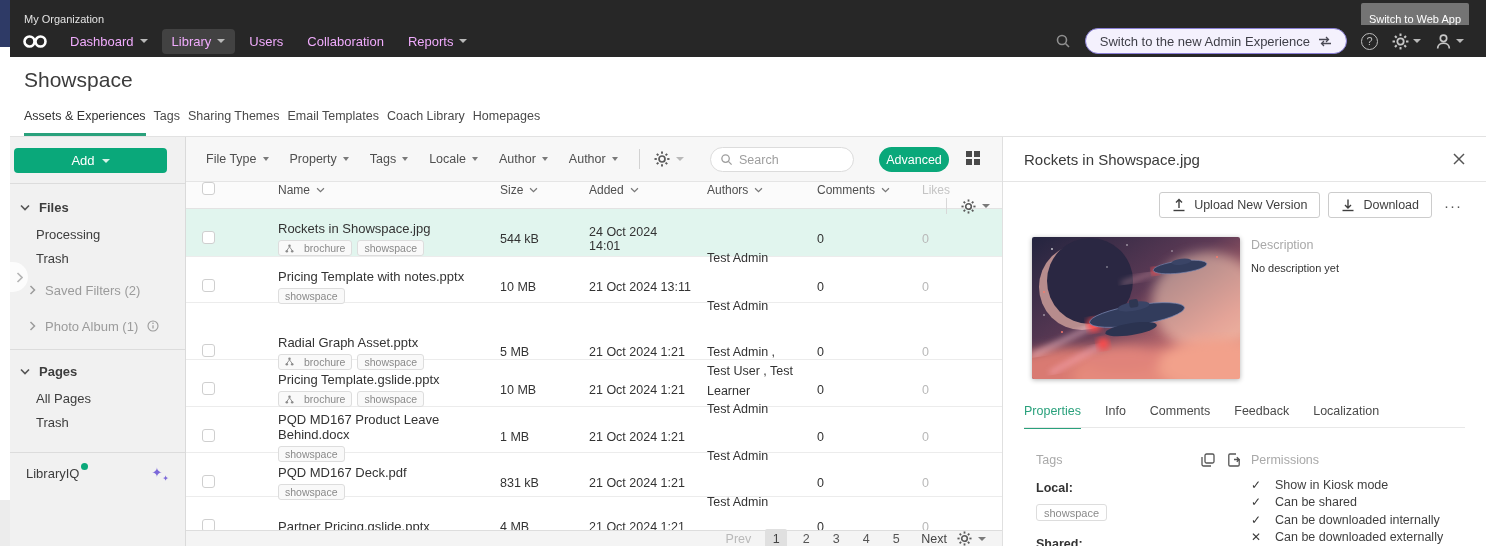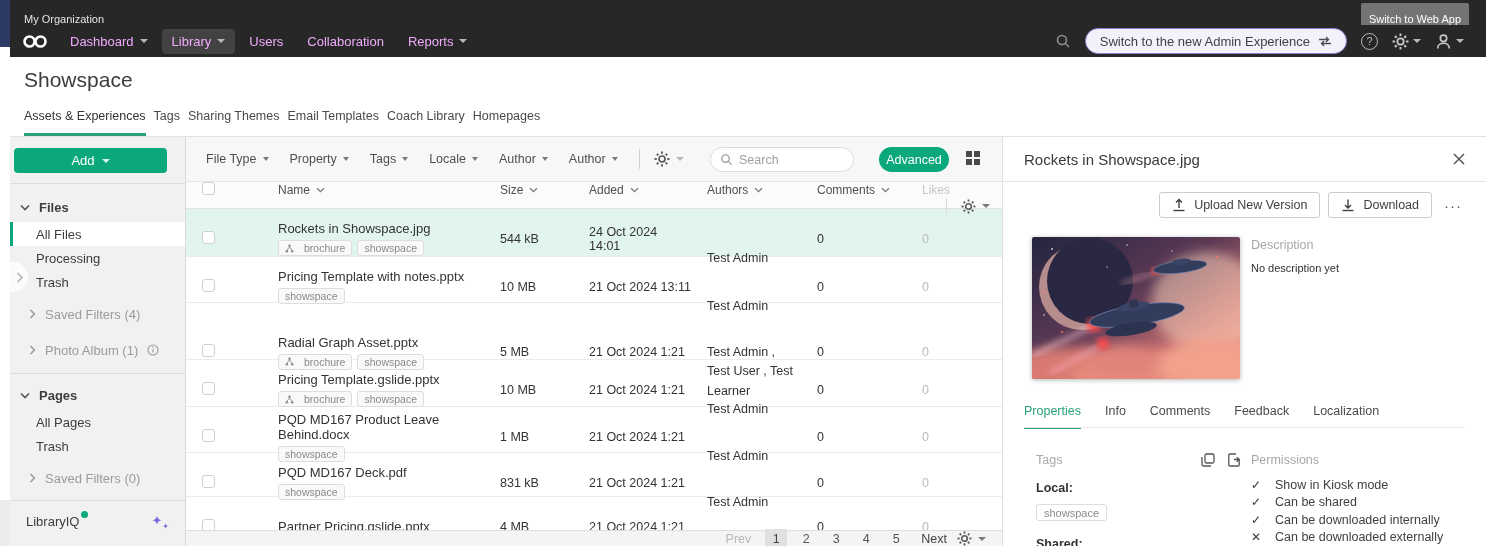--- a/index.html
+++ b/index.html
@@ -229,31 +229,30 @@
     </div>
 
     <div class="side-section-header">
       <span class="chev">
           <svg width="10" height="7" viewBox="0 0 10 7">
             <path d="M1 1.5 L5 5.5 L9 1.5" fill="none" stroke="#555" stroke-width="1.6"></path>
           </svg>
         </span>
       <span>Files</span>
     </div>
-    <div class="side-item selected">All Files</div>
     <div class="side-item">Processing</div>
     <div class="side-item">Trash</div>
     <div class="gap8"></div>
     <div class="side-item muted">
       <span class="chev">
           <svg width="7" height="10" viewBox="0 0 7 10">
             <path d="M1.5 1 L5.5 5 L1.5 9" fill="none" stroke="#9b9b9b" stroke-width="1.5"></path>
           </svg>
         </span>
-      <span>Saved Filters (4)</span>
+      <span>Saved Filters (2)</span>
     </div>
     <div class="gap12"></div>
     <div class="side-item muted">
       <span class="chev">
           <svg width="7" height="10" viewBox="0 0 7 10">
             <path d="M1.5 1 L5.5 5 L1.5 9" fill="none" stroke="#9b9b9b" stroke-width="1.5"></path>
           </svg>
         </span>
       <span>Photo Album (1)</span>
       <span>
@@ -270,28 +269,20 @@
       <span class="chev">
           <svg width="10" height="7" viewBox="0 0 10 7">
             <path d="M1 1.5 L5 5.5 L9 1.5" fill="none" stroke="#555" stroke-width="1.6"></path>
           </svg>
         </span>
       <span>Pages</span>
     </div>
     <div class="side-item">All Pages</div>
     <div class="side-item">Trash</div>
     <div class="gap8"></div>
-    <div class="side-item muted">
-      <span class="chev">
-          <svg width="7" height="10" viewBox="0 0 7 10">
-            <path d="M1.5 1 L5.5 5 L1.5 9" fill="none" stroke="#9b9b9b" stroke-width="1.5"></path>
-          </svg>
-        </span>
-      <span>Saved Filters (0)</span>
-    </div>
     <div class="side-divider" style="margin-top:10px;"></div>
 
     <div class="libraryiq-row">
       <span class="liq-label"><span>LibraryIQ</span><span class="liq-dot"></span></span>
       <span class="sparkles"><span>✦</span><span class="small">✦</span></span>
     </div>
 
     <div class="expand-handle">
       <svg width="7" height="11" viewBox="0 0 7 11">
           <path d="M1.5 1 L6 5.5 L1.5 10" fill="none" stroke="#b5b5b5" stroke-width="1.6"></path>

